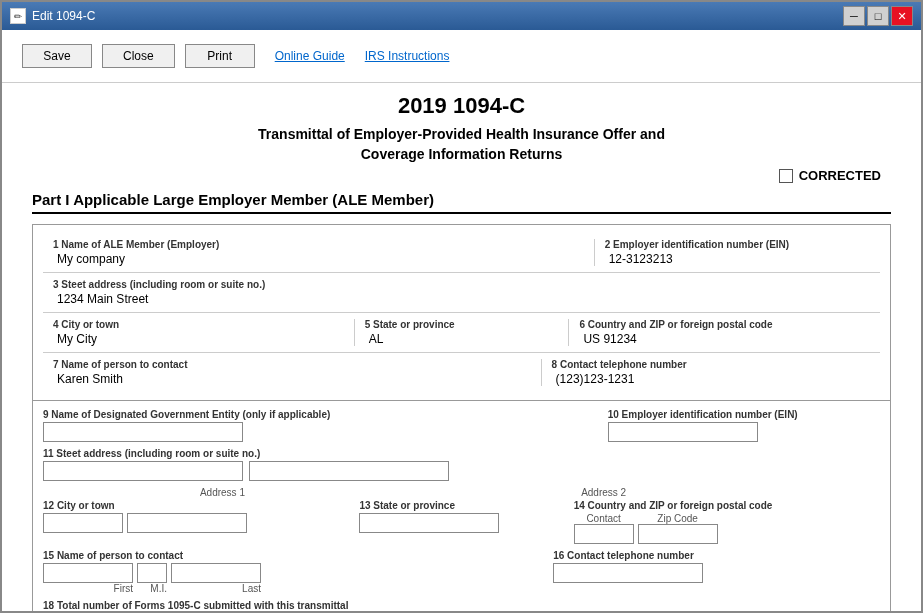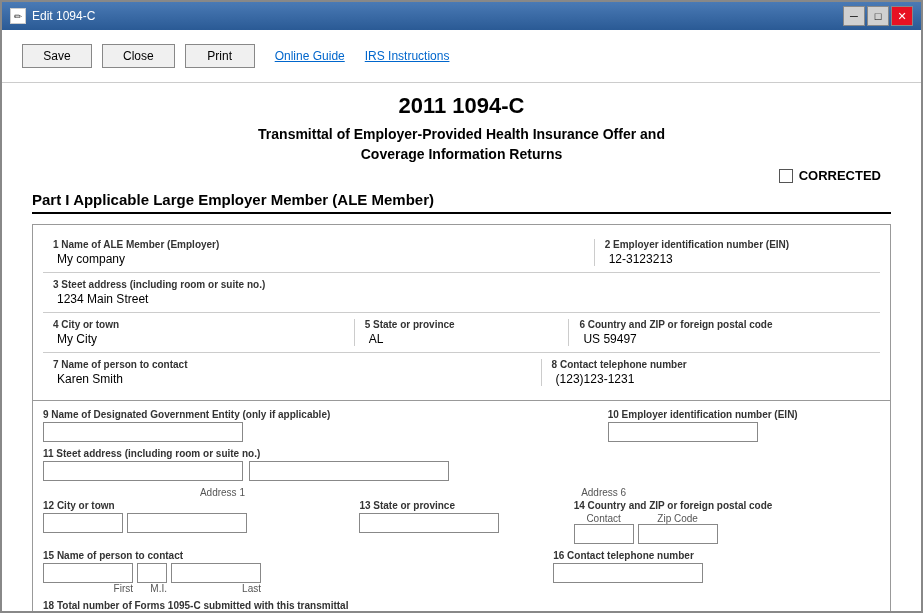--- a/index.html
+++ b/index.html
@@ -215,21 +215,21 @@
       <div class="toolbar">
         <button class="toolbar-btn">Save</button>
         <button class="toolbar-btn">Close</button>
         <button class="toolbar-btn">Print</button>
         <a class="toolbar-link">Online Guide</a>
         <a class="toolbar-link">IRS Instructions</a>
       </div>
 
       <div class="form-area">
 
-        <div class="form-title">2011 1094-C</div>
+        <div class="form-title">2019 1094-C</div>
         <div class="form-subtitle">
           <span>Transmittal of Employer-Provided Health Insurance Offer and</span><br>
           <span>Coverage Information Returns</span>
         </div>
 
         <div class="corrected-row">
           <span class="corrected-checkbox"></span>
           <span class="corrected-label">CORRECTED</span>
         </div>
 
@@ -259,21 +259,21 @@
             <div class="field-col" style="flex: 1.5;">
               <div class="field-label">4 City or town</div>
               <div class="field-value">My City</div>
             </div>
             <div class="field-col" style="flex: 1;">
               <div class="field-label">5 State or province</div>
               <div class="field-value">AL</div>
             </div>
             <div class="field-col" style="flex: 1.5;">
               <div class="field-label">6 Country and ZIP or foreign postal code</div>
-              <div class="field-value">US 59497</div>
+              <div class="field-value">US 91234</div>
             </div>
           </div>
 
           <div class="field-row" style="border-bottom: none;">
             <div class="field-col" style="flex: 1.5;">
               <div class="field-label">7 Name of person to contact</div>
               <div class="field-value">Karen  Smith</div>
             </div>
             <div class="field-col" style="flex: 1;">
               <div class="field-label">8 Contact telephone number</div>
@@ -302,21 +302,21 @@
               <input class="input-field" type="text" style="width: 200px;">
             </div>
           </div>
 
           <div style="display: flex; gap: 20px; margin-bottom: 2px;">
             <div style="flex: 1.5;">
               <div style="text-align: center; font-size: 10px; color: #555; margin-left: 60px;">Address 1</div>
             </div>
             <div style="flex: 1;"></div>
             <div style="flex: 1.5;">
-              <div style="text-align: left; font-size: 10px; color: #555;">Address 6</div>
+              <div style="text-align: left; font-size: 10px; color: #555;">Address 2</div>
             </div>
           </div>
 
           <div style="display: flex; gap: 10px; align-items: flex-start; margin-bottom: 6px;">
             <div style="flex: 1.5;">
               <div class="field-label">12 City or town</div>
               <div style="display: flex; gap: 4px;">
                 <input class="input-field" type="text" style="width: 80px;">
                 <input class="input-field" type="text" style="width: 120px;">
               </div>

